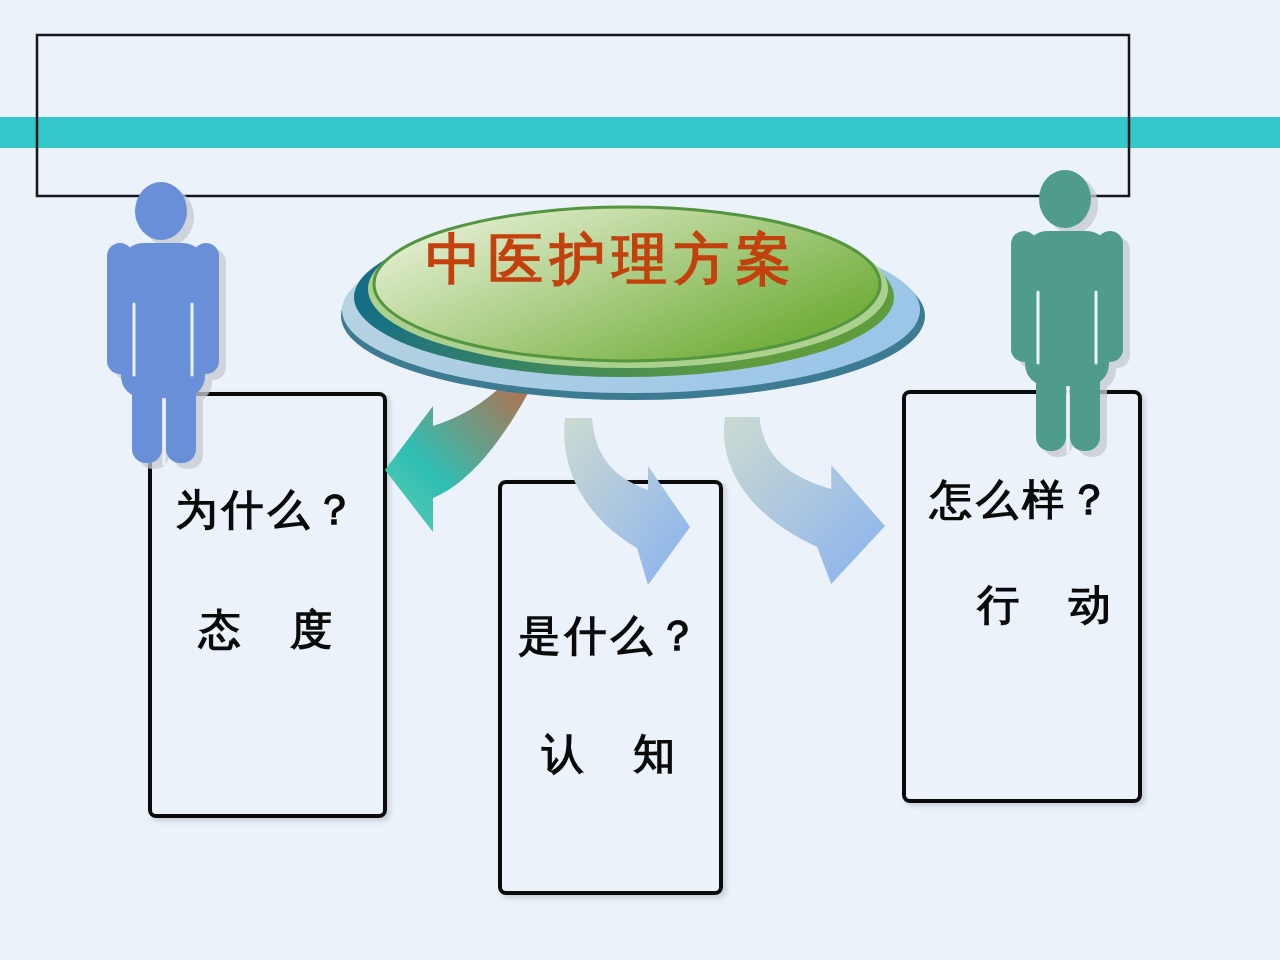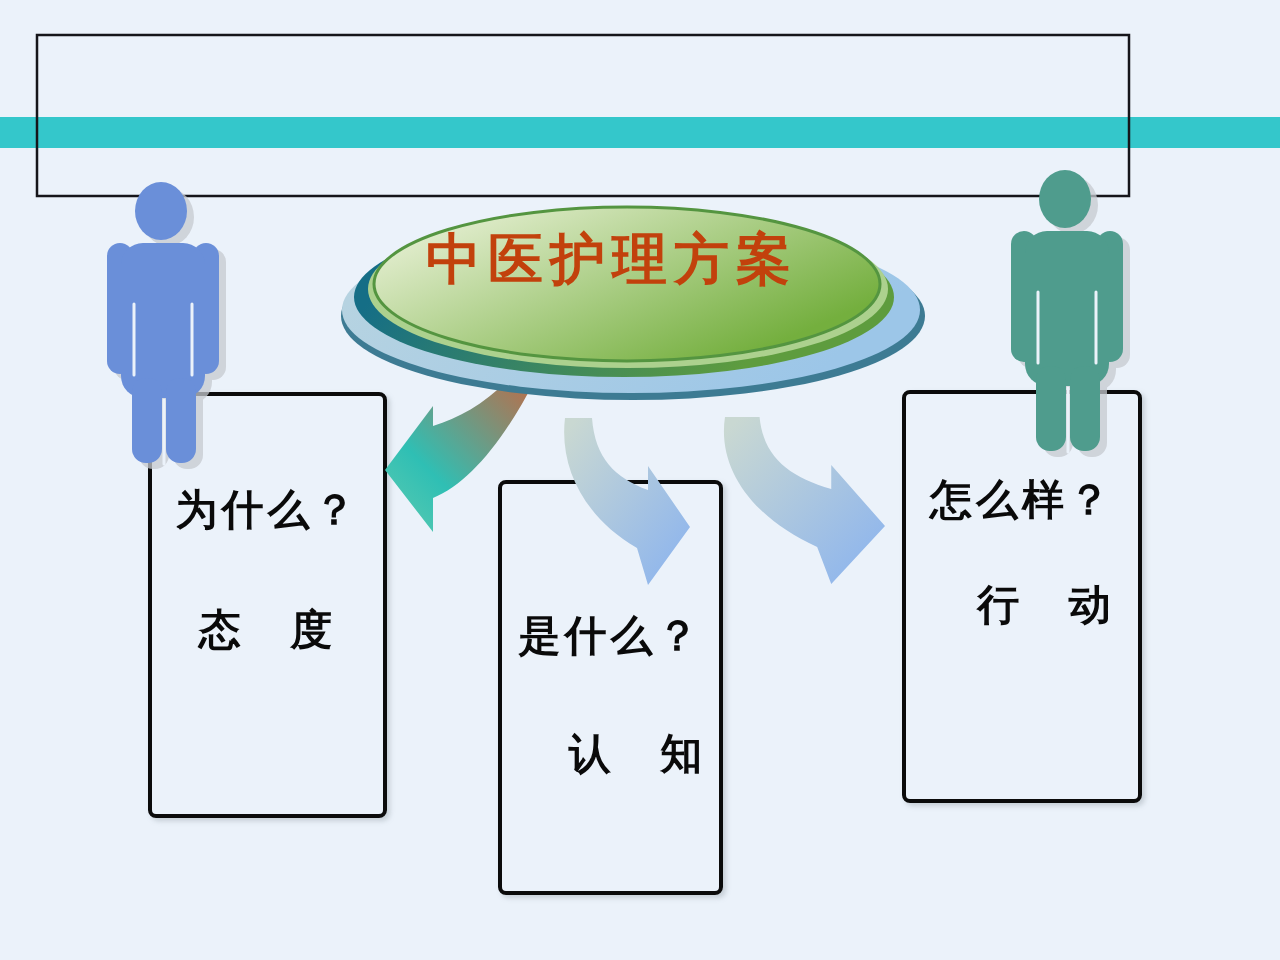--- a/index.html
+++ b/index.html
@@ -20,21 +20,21 @@
   #card-why{left:148px;top:392px;width:239px;height:426px;}
   #card-what{left:498px;top:480px;width:225px;height:415px;padding-left:36px;}
   #card-how{left:902px;top:390px;width:240px;height:413px;}
   .card-question,.card-answer{
     position:absolute;left:0;width:100%;text-align:center;
     font-size:42px;line-height:52px;font-weight:bold;color:#0a0a0a;
     letter-spacing:4px;white-space:nowrap;
   }
   .card-answer{word-spacing:30px;}
   #card-why  .card-question{top:88px;}  #card-why  .card-answer{top:208px;}
-  #card-what .card-question{top:126px;} #card-what .card-answer{top:244px;margin-left:27px;}
+  #card-what .card-question{top:126px;} #card-what .card-answer{top:244px;}
   #card-how  .card-question{top:80px;}  #card-how  .card-answer{top:185px;margin-left:24px;}
   #disc-title{
     position:absolute;z-index:4;left:392px;top:229px;width:440px;
     text-align:center;font-size:55px;line-height:60px;font-weight:bold;
     color:#c2410c;letter-spacing:7px;white-space:nowrap;
   }
 </style>
 </head>
 <body>
 

